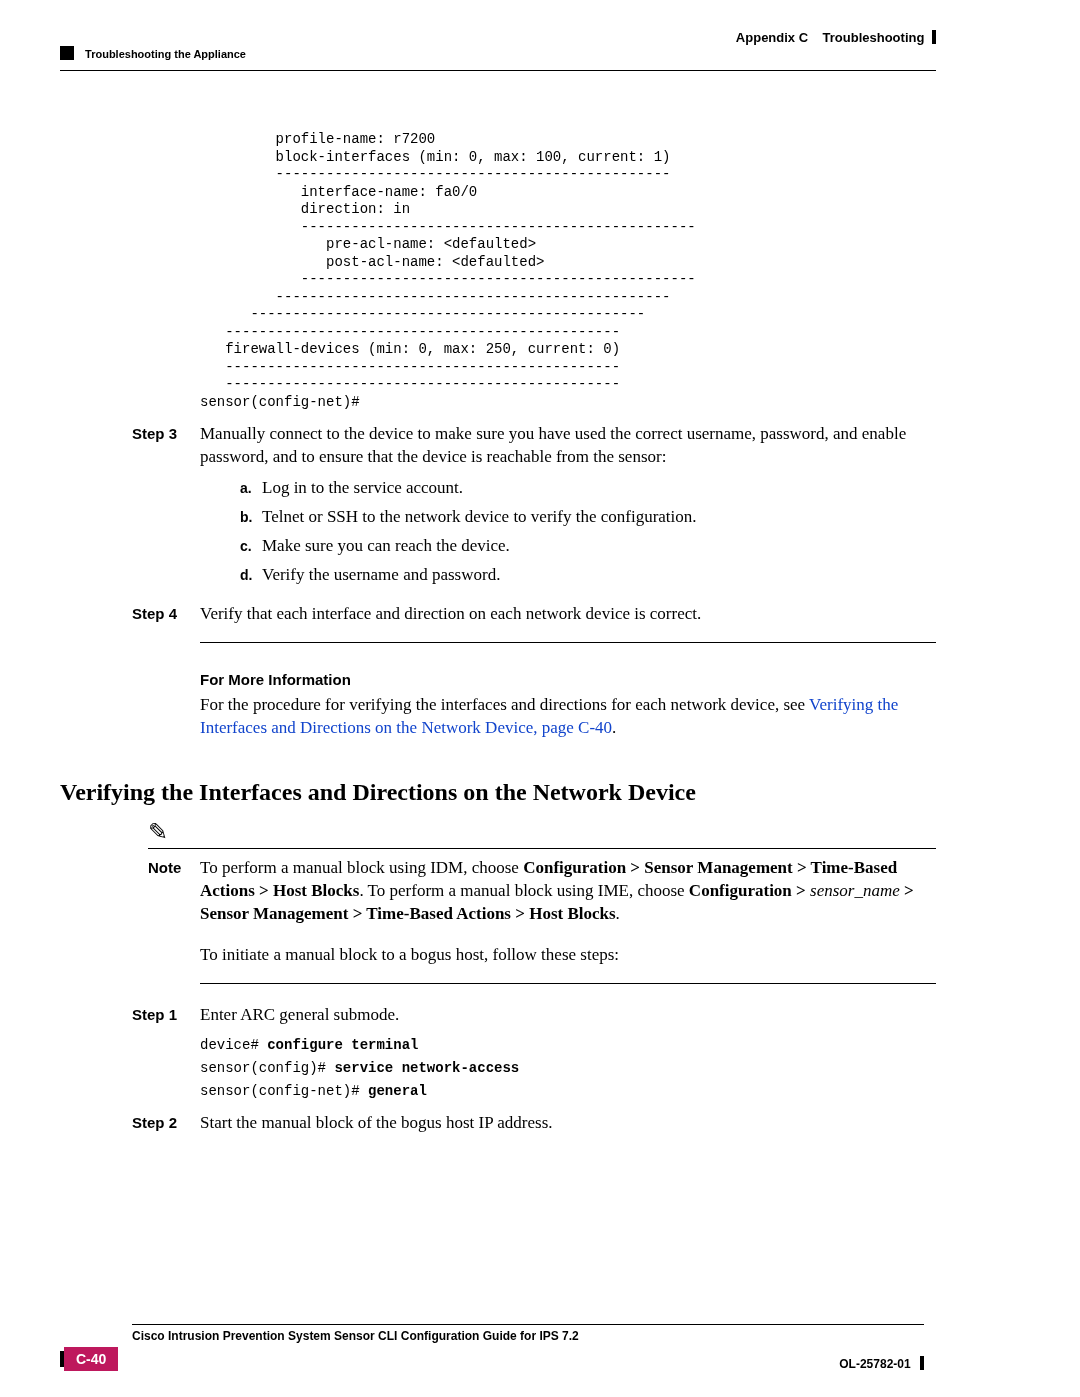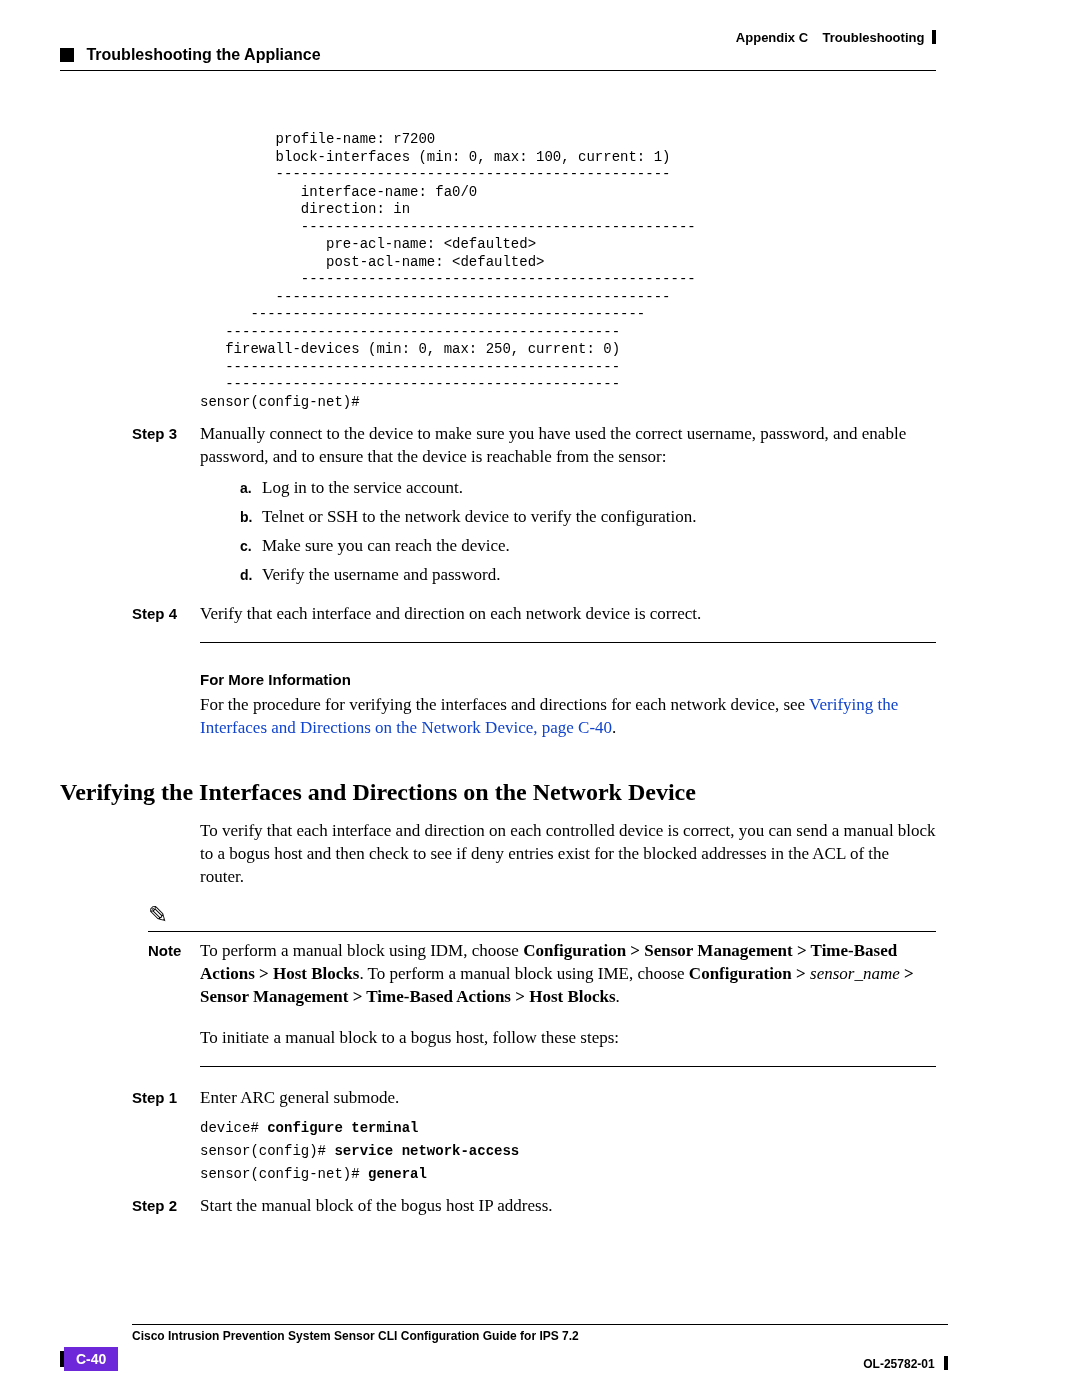--- a/index.html
+++ b/index.html
@@ -21,21 +21,21 @@
     position: relative;
     height: 22px;
     font-family: Arial, Helvetica, sans-serif;
     font-weight: bold;
     font-size: 13px;
   }
   .header-left {
     position: absolute;
     left: 0;
     top: 16px;
-    font-size: 16px;
+    font-size: 11px;
   }
   .header-right {
     position: absolute;
     right: 0;
     top: 0;
     font-size: 13px;
   }
   .header-right-bar {
     display: inline-block;
     width: 4px;
@@ -165,42 +165,42 @@
     font-weight: bold;
     font-size: 14px;
   }
   .mono {
     font-family: "Courier New", Courier, monospace;
     font-size: 14px;
   }
   .footer {
     position: absolute;
     left: 60px;
-    right: 48px;
+    right: 72px;
     bottom: 26px;
     font-family: Arial, Helvetica, sans-serif;
     font-size: 12px;
   }
   .footer-rule {
     border-top: 1px solid #000;
     margin-bottom: 4px;
     margin-left: 72px;
   }
   .footer-title {
     font-weight: bold;
     margin-left: 72px;
   }
   .footer-bottom {
     display: flex;
     align-items: center;
     margin-top: 4px;
     position: relative;
   }
   .page-badge {
-    background: #6d28d9;
+    background: #be185d;
     color: #fff;
     font-weight: bold;
     padding: 4px 12px;
     font-size: 14px;
     margin-right: 6px;
   }
   .footer-left-bar {
     display: inline-block;
     width: 4px;
     height: 16px;
@@ -291,21 +291,20 @@
 
     <hr class="divider">
 
     <div class="more-info-head">For More Information</div>
     <div class="more-info-body">
       <span>For the procedure for verifying the interfaces and directions for each network device, see </span><span class="link">Verifying the Interfaces and Directions on the Network Device, page C-40</span><span>.</span>
     </div>
 
     <h2 class="section">Verifying the Interfaces and Directions on the Network Device</h2>
 
-    <div class="body-para">To verify that each interface and direction on each controlled device is correct, you can send a manual block to a bogus host and then check to see if deny entries exist for the blocked addresses in the ACL of the router.</div>
 
     <div class="note-block">
       <div class="note-icon">✎</div>
       <div class="note-line"></div>
       <div class="note-row">
         <div class="note-label">Note</div>
         <div class="note-body">
           <span>To perform a manual block using IDM, choose </span><b>Configuration &gt; Sensor Management &gt; Time-Based Actions &gt; Host Blocks</b><span>. To perform a manual block using IME, choose </span><b>Configuration &gt; </b><i>sensor_name</i><b> &gt; Sensor Management &gt; Time-Based Actions &gt; Host Blocks</b><span>.</span>
         </div>
       </div>

